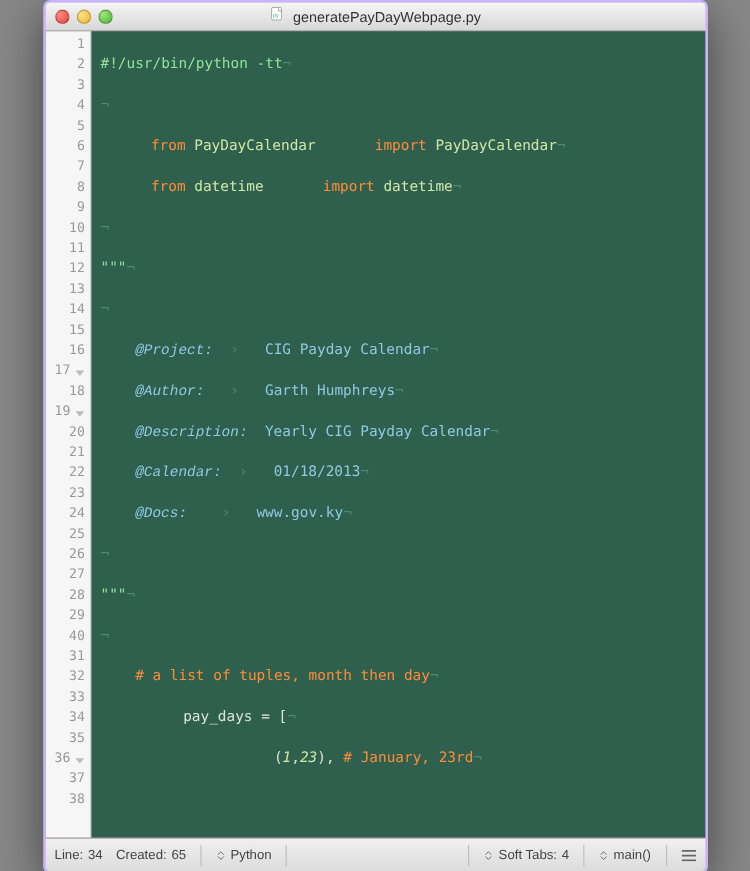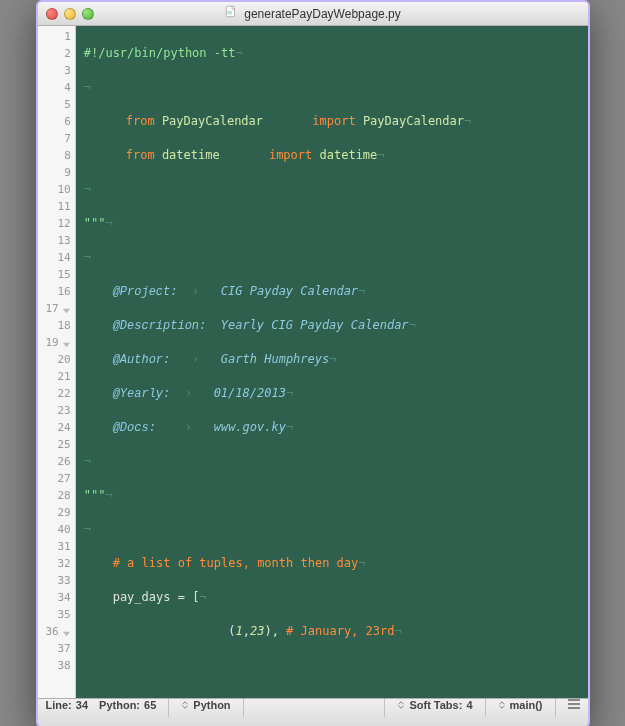--- a/index.html
+++ b/index.html
@@ -66,35 +66,34 @@
   overflow: hidden;
   position: relative;
 }
 .code-line { height: 17px; }
 .kw { color: #ff8c3a; margin-left: 42px; }
 .cls { color: #cfe8a7; }
 .str { color: #93e49a; }
 .comment { color: #ff8c3a; }
 .num { color: #cfe8a7; font-style: italic; }
 .docfield { color: #90c9e0; font-style: italic; font-family: Liberation Mono, monospace; }
-.docval { color: #90c9e0; font-style: italic; }
+.docval { color: #90c9e0; }
 .ws { color: #4b8a73; }
 .op { color: #d9e4da; }
-.ident { color: #d9e4da; }
+.ident { color: #d9e4da; margin-left: 40px; }
 .statusbar {
   height: 28px;
   background: linear-gradient(#f0f0f0, #dcdcdc);
   border-top: 1px solid #b0b0b0;
   display: flex;
-  align-items: flex-start;
+  align-items: center;
   font-size: 11px;
   color: #444;
   padding: 0 8px;
   gap: 12px;
-  font-weight: bold;
 }
 .sb-sep { width:1px; height:18px; background:#c0c0c0; }
 .sb-flex { flex:1; }
 .sb-group { display:flex; align-items:center; gap:4px; }
 .sb-btn { display:flex; align-items:center; gap:4px; }
 .chev { width:8px; height:8px; }
 .hamb { width:12px; height:10px; }
 </style>
 </head>
 <body>
@@ -248,23 +247,23 @@
 
     <div class="code">
 <div class="code-line"><span class="str">#!/usr/bin/python -tt</span><span class="ws">¬</span></div>
 <div class="code-line"><span class="ws">¬</span></div>
 <div class="code-line"><span class="kw">from</span><span> </span><span class="cls">PayDayCalendar</span><span> </span><span class="kw">import</span><span> </span><span class="cls">PayDayCalendar</span><span class="ws">¬</span></div>
 <div class="code-line"><span class="kw">from</span><span> </span><span class="cls">datetime</span><span> </span><span class="kw">import</span><span> </span><span class="cls">datetime</span><span class="ws">¬</span></div>
 <div class="code-line"><span class="ws">¬</span></div>
 <div class="code-line"><span class="str">"""</span><span class="ws">¬</span></div>
 <div class="code-line"><span class="ws">¬</span></div>
 <div class="code-line">    <span class="docfield">@Project:</span><span>  </span><span class="ws">›   </span><span class="docval">CIG Payday Calendar</span><span class="ws">¬</span></div>
+<div class="code-line">    <span class="docfield">@Author:</span><span>   </span><span class="ws">›   </span><span class="docval">Garth Humphreys</span><span class="ws">¬</span></div>
 <div class="code-line">    <span class="docfield">@Description:</span><span>  </span><span class="docval">Yearly CIG Payday Calendar</span><span class="ws">¬</span></div>
-<div class="code-line">    <span class="docfield">@Author:</span><span>   </span><span class="ws">›   </span><span class="docval">Garth Humphreys</span><span class="ws">¬</span></div>
-<div class="code-line">    <span class="docfield">@Yearly:</span><span>  </span><span class="ws">›   </span><span class="docval">01/18/2013</span><span class="ws">¬</span></div>
+<div class="code-line">    <span class="docfield">@Calendar:</span><span>  </span><span class="ws">›   </span><span class="docval">01/18/2013</span><span class="ws">¬</span></div>
 <div class="code-line">    <span class="docfield">@Docs:</span><span>    </span><span class="ws">›   </span><span class="docval">www.gov.ky</span><span class="ws">¬</span></div>
 <div class="code-line"><span class="ws">¬</span></div>
 <div class="code-line"><span class="str">"""</span><span class="ws">¬</span></div>
 <div class="code-line"><span class="ws">¬</span></div>
 <div class="code-line">    <span class="comment"># a list of tuples, month then day</span><span class="ws">¬</span></div>
 <div class="code-line">    <span class="ident">pay_days = [</span><span class="ws">¬</span></div>
 <div class="code-line">                    <span class="op">(</span><span class="num">1</span><span class="op">,</span><span class="num">23</span><span class="op">)</span><span class="op">, </span><span class="comment"># January, 23rd</span><span class="ws">¬</span></div>
 
 
 
@@ -284,21 +283,21 @@
 
 
     </div>
   </div>
 
   <div class="statusbar">
     <div class="sb-group">
       <span>Line:</span>
       <span>34</span>
       <span>&nbsp;</span>
-      <span>Python:</span>
+      <span>Created:</span>
       <span>65</span>
     </div>
     <div class="sb-sep"></div>
     <div class="sb-btn">
       <svg class="chev" viewBox="0 0 10 10">
           <path d="M2 4 L5 1 L8 4 M2 6 L5 9 L8 6" stroke="#666" fill="none"></path>
         </svg>
       <span>Python</span>
     </div>
     <div class="sb-sep"></div>

